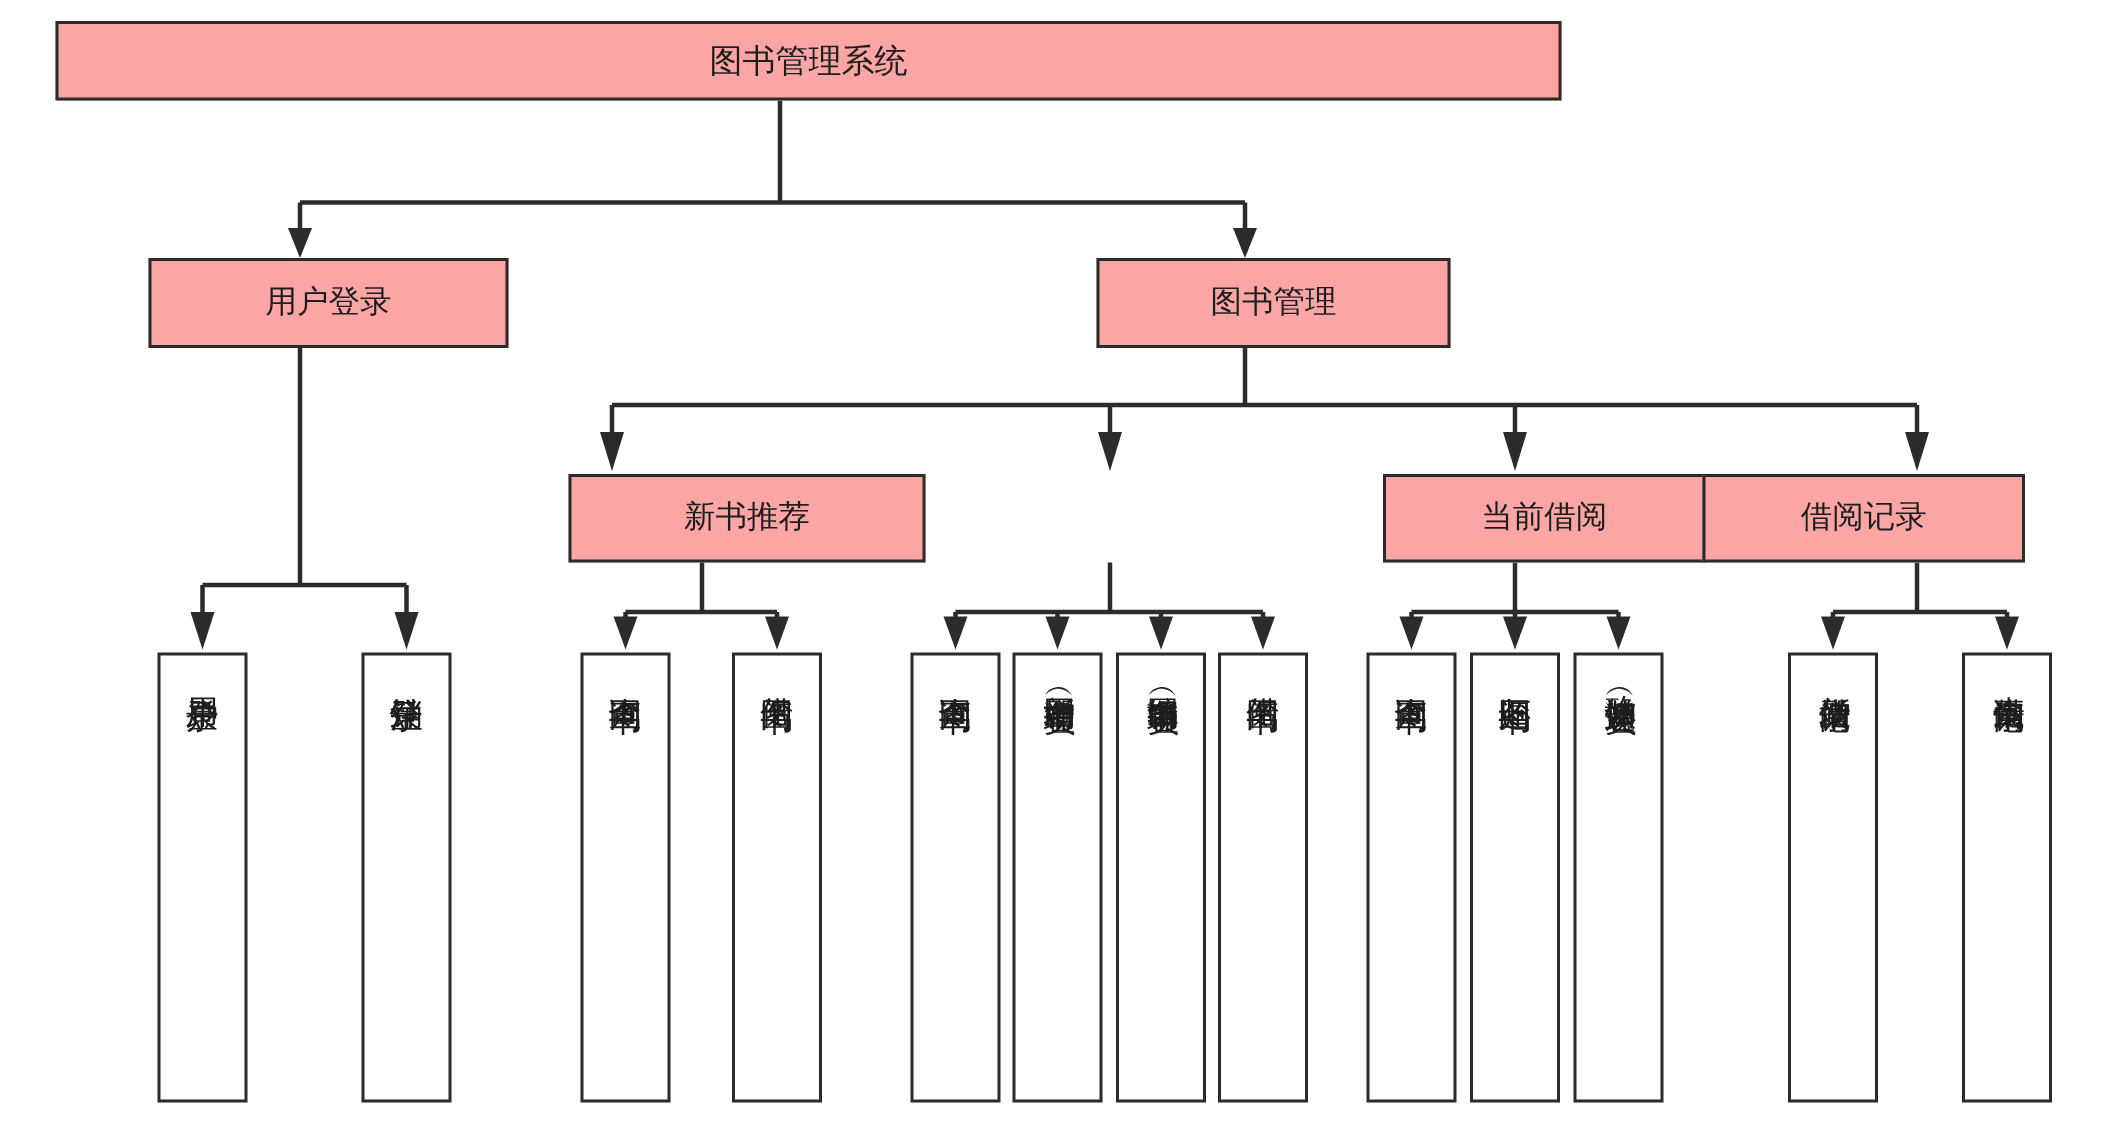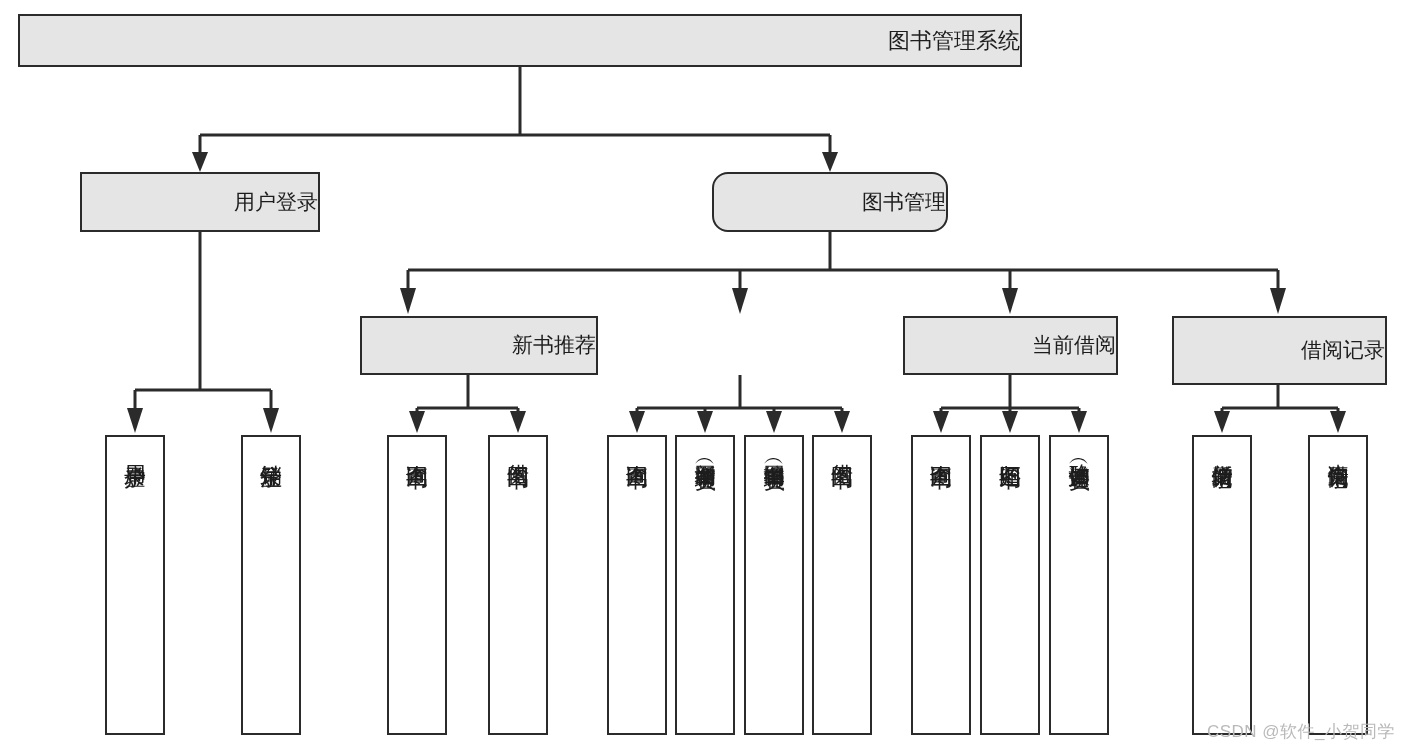--- a/index.html
+++ b/index.html
@@ -12,28 +12,29 @@
     position:relative;
     width:1405px;
     height:747px;
     background:#ffffff;
     overflow:hidden;
   }
   
   .node{
     position:absolute;
     box-sizing:border-box;
-    background:#e5e5e5;
+    background:#fca5a5;
     border:2.5px solid #2b2b2b;
     display:flex;
     align-items:center;
-    justify-content:flex-end;
+    justify-content:center;
     text-align:center;
     line-height:1.15;
     color:#1d1d1d;
+    margin-left:19px;
   }
   .node.root{ font-size:22px; }
   .node.lvl1{ font-size:21px; }
   .node.lvl2{ font-size:21px; }
 
   
   .leaf{
     position:absolute;
     box-sizing:border-box;
     background:#ffffff;
@@ -150,31 +151,31 @@
     <polygon points="1330,411 1346,411 1338,433"></polygon>
   </svg>
 
   <div class="node root" style="left:18px;top:14px;width:1004px;height:53px;">
     <span>图书管理系统</span>
   </div>
 
   <div class="node lvl1" style="left:80px;top:172px;width:240px;height:60px;">
     <span>用户登录</span>
   </div>
-  <div class="node lvl1" style="left:712px;top:172px;width:236px;height:60px;border-radius:16px;">
+  <div class="node lvl1" style="left:712px;top:172px;width:236px;height:60px;">
     <span>图书管理</span>
   </div>
 
   <div class="node lvl2" style="left:360px;top:316px;width:238px;height:59px;">
     <span>新书推荐</span>
   </div>
   <div class="node lvl2" style="left:903px;top:316px;width:215px;height:59px;">
     <span>当前借阅</span>
   </div>
-  <div class="node lvl2" style="left:1172px;top:316px;width:215px;height:69px;">
+  <div class="node lvl2" style="left:1116px;top:316px;width:215px;height:59px;">
     <span>借阅记录</span>
   </div>
 
   <div class="leaf" style="left:105px;top:435px;width:60px;height:300px;">
     <span class="vtext">用户登录</span>
   </div>
   <div class="leaf" style="left:241px;top:435px;width:60px;height:300px;">
     <span class="vtext">注销登录</span>
   </div>
 
@@ -208,15 +209,14 @@
     <span class="vtext">确认归还（管理员）</span>
   </div>
 
   <div class="leaf tall" style="left:1192px;top:435px;width:60px;height:300px;">
     <span class="vtext">新增借阅记录</span>
   </div>
   <div class="leaf tall" style="left:1308px;top:435px;width:60px;height:300px;">
     <span class="vtext">查询借阅记录</span>
   </div>
 
-  <div class="watermark">CSDN @软件_小贺同学</div>
 
 </div>
 
 </body></html>

